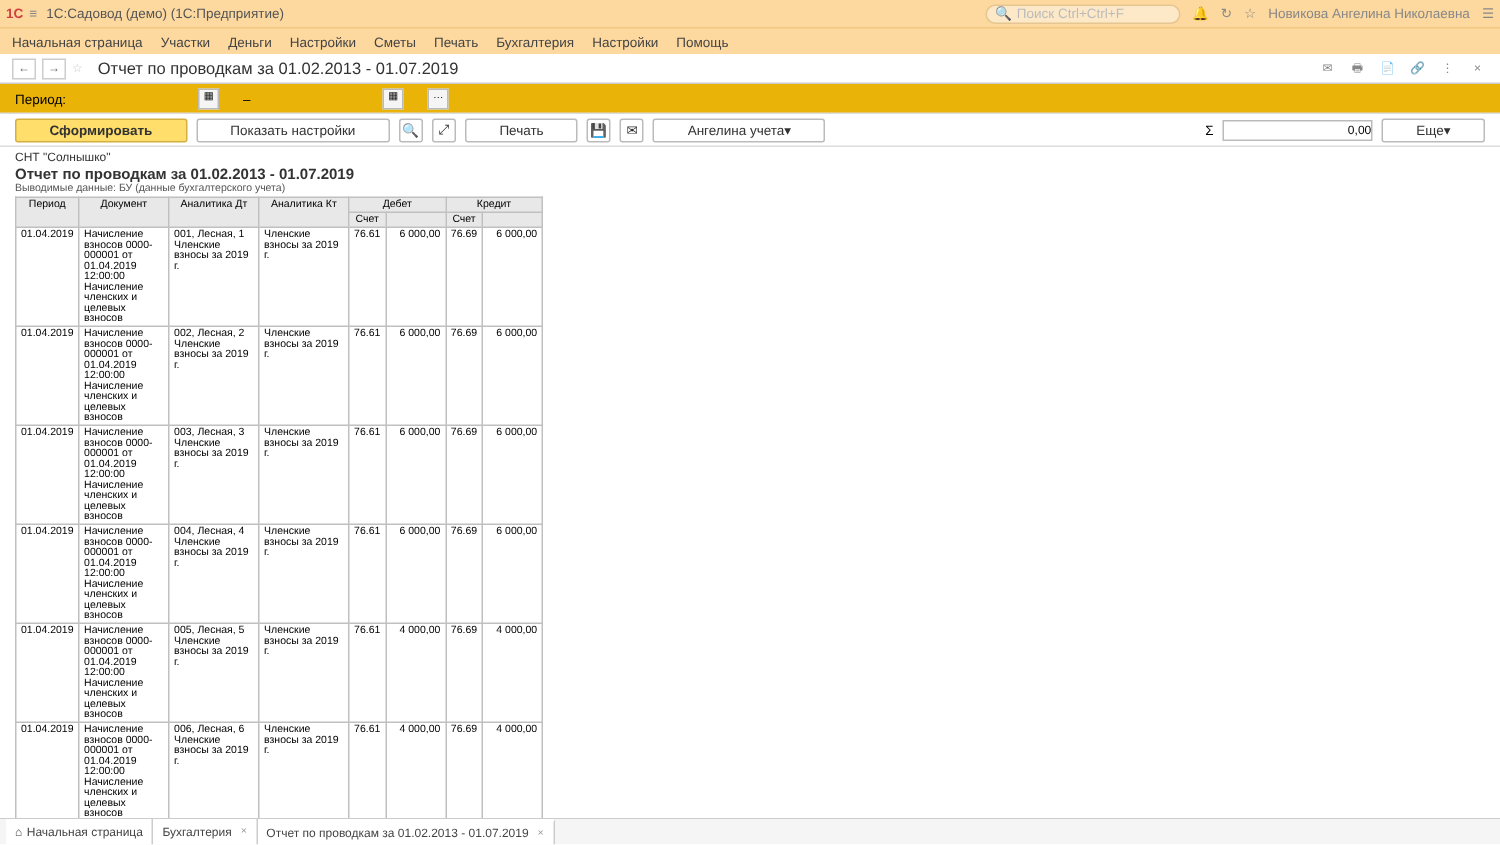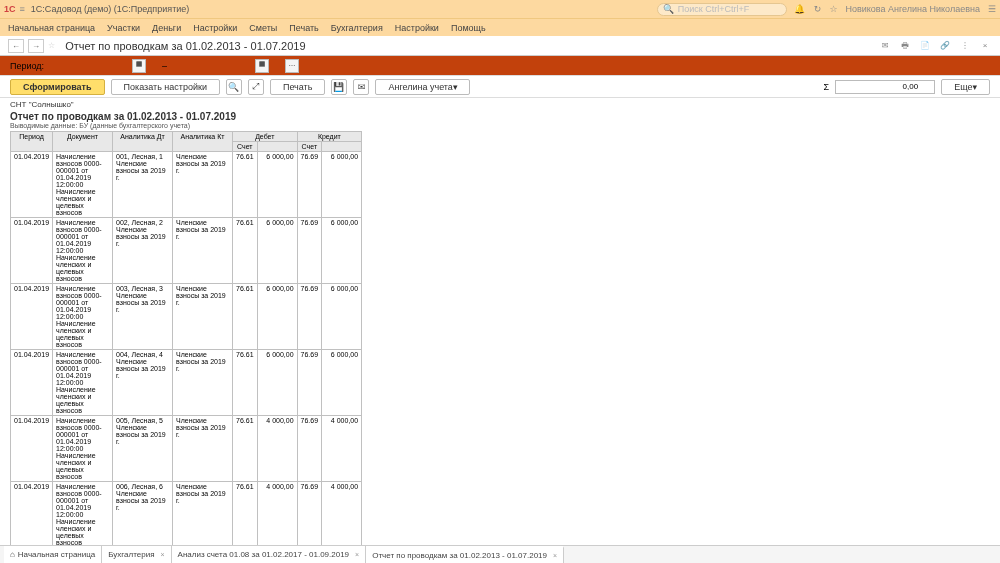--- a/index.html
+++ b/index.html
@@ -11,29 +11,29 @@
 .titlebar .right { margin-left: auto; display: flex; align-items: center; gap: 8px; color: #888; }
 .titlebar .search { background: #fde9c8; border: 1px solid #e5c690; border-radius: 8px; padding: 0 6px; height: 13px; display: flex; align-items: center; width: 130px; }
 .titlebar .search-icon { color: #aaa; margin-right: 3px; }
 .menubar { background: #fdd9a0; height: 18px; display: flex; align-items: center; padding: 0 8px; gap: 12px; font-size: 9px; border-top: 1px solid #f0c880; }
 .menubar span { color: #444; cursor: pointer; }
 .toolbar-nav { background: #fff; height: 20px; display: flex; align-items: center; padding: 0 8px; gap: 4px; border-bottom: 1px solid #ccc; }
 .toolbar-nav .nav-btn { border: 1px solid #ccc; background: #fff; width: 16px; height: 14px; display: flex; align-items: center; justify-content: center; font-size: 8px; color: #666; }
 .toolbar-nav .page-title { font-size: 11px; color: #333; margin-left: 6px; }
 .toolbar-nav .right-icons { margin-left: auto; display: flex; gap: 6px; color: #888; }
 .toolbar-nav .right-icons span { width: 14px; height: 14px; display: flex; align-items: center; justify-content: center; border: 1px solid transparent; }
-.period-bar { background: #c2410c; height: 20px; display: flex; align-items: center; padding: 0 10px; gap: 16px; border-bottom: 1px solid #ddd; font-size: 9px; }
+.period-bar { background: #eab308; height: 20px; display: flex; align-items: center; padding: 0 10px; gap: 16px; border-bottom: 1px solid #ddd; font-size: 9px; }
 .period-bar .date-input { border: 1px solid #bbb; height: 14px; padding: 0 0; width: 56px; font-size: 8px; margin-top: 40px; }
 .period-bar .date-btn { border: 1px solid #bbb; height: 14px; width: 14px; text-align: center; font-size: 7px; background: #f5f5f5; }
 .action-bar { background: #fff; height: 22px; display: flex; align-items: center; padding: 0 10px; gap: 6px; border-bottom: 1px solid #ddd; font-size: 9px; }
-.btn { border: 1px solid #bbb; background: #fff; padding: 2px 12px; height: 16px; display: flex; align-items: center; font-size: 9px; color: #333; border-radius: 2px; }
+.btn { border: 1px solid #bbb; background: #fff; padding: 2px 22px; height: 16px; display: flex; align-items: center; font-size: 9px; color: #333; border-radius: 2px; }
 .btn.primary { background: #ffde6b; border-color: #d4b040; font-weight: bold; }
 .btn.icon-only { width: 16px; padding: 0; justify-content: center; }
 .action-bar .spacer { margin-left: auto; }
-.action-bar .sum-field { border: 1px solid #bbb; height: 14px; width: 100px; text-align: right; padding: 0 16px; font-size: 8px; }
+.action-bar .sum-field { border: 1px solid #bbb; height: 14px; width: 100px; text-align: right; padding: 0 0; font-size: 8px; }
 .report-area { flex: 1; overflow: auto; padding: 2px 10px; background: #fff; position: relative; }
 .report-header { font-size: 8px; color: #333; margin-bottom: 2px; }
 .report-title { font-size: 10px; font-weight: bold; color: #333; }
 .report-sub { font-size: 7px; color: #555; margin-bottom: 2px; }
 table.report { border-collapse: collapse; font-size: 7px; }
 table.report th, table.report td { border: 1px solid #c0c0c0; padding: 1px 3px; vertical-align: top; text-align: left; }
 table.report th { background: #e8e8e8; font-weight: normal; text-align: center; }
 table.report td.num { text-align: right; }
 .col-period { width: 36px; }
 .col-doc { width: 60px; }
@@ -209,15 +209,14 @@
           <td>76.69</td>
           <td class="num">4 000,00</td>
         </tr>
       </tbody>
   </table>
 </div>
 
 <div class="bottom-tabs">
 <div class="tab home">Начальная страница</div>
     <div class="tab">Бухгалтерия<span class="close">×</span></div>
-    <div class="tab">Анализ счета 01.08 за 01.02.2017 - 01.09.2019<span class="close">×</span></div>
     <div class="tab active">Отчет по проводкам за 01.02.2013 - 01.07.2019<span class="close">×</span></div>
   </div>
 
 </body></html>

